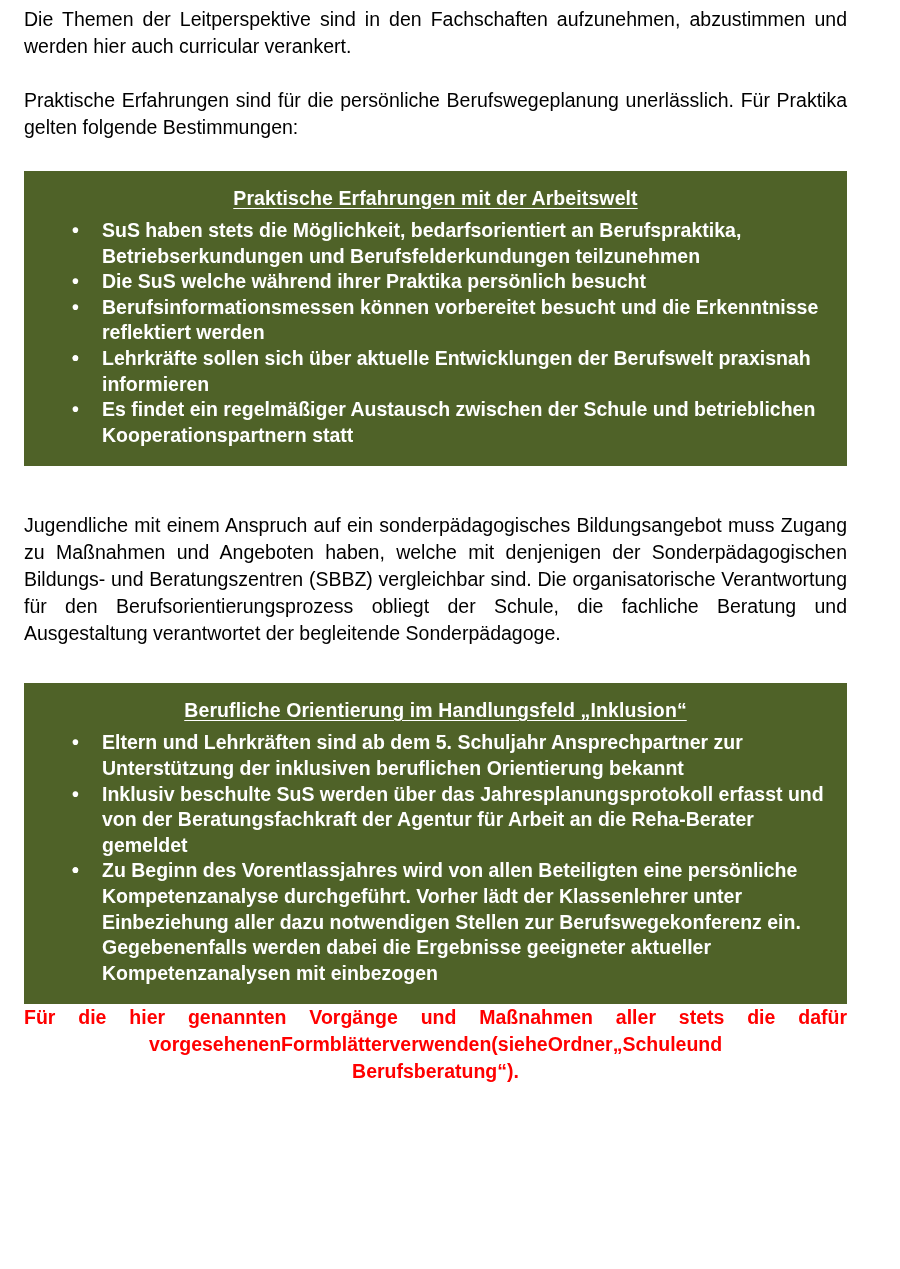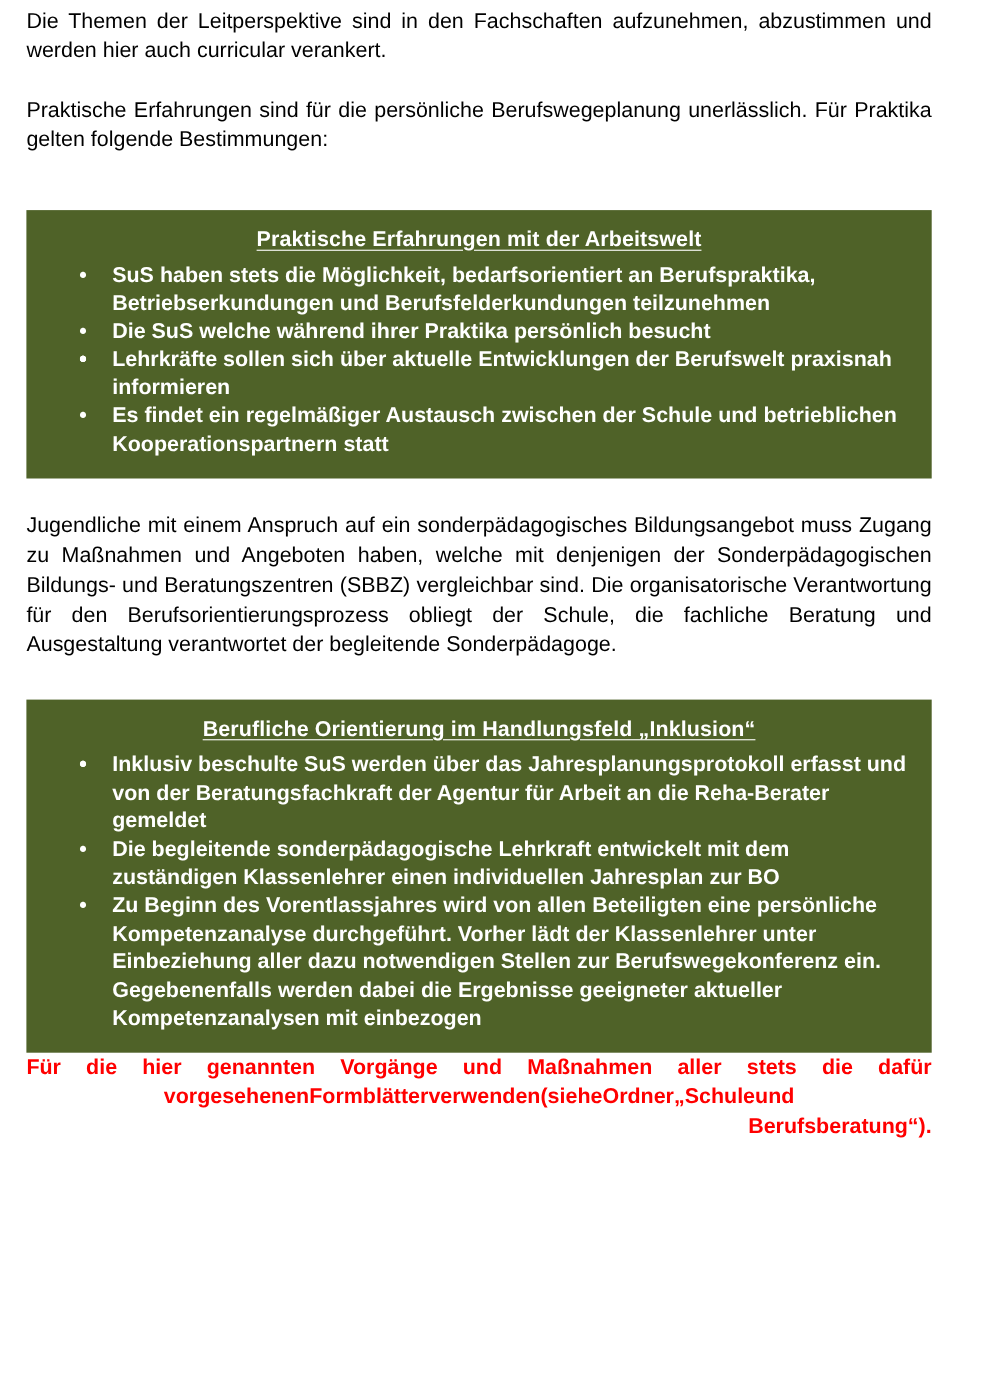--- a/index.html
+++ b/index.html
@@ -73,34 +73,34 @@
   .greenbox li .bullet {
     position: absolute;
     left: 26px;
     top: 0;
     line-height: 25.6px;
     font-size: 19.5px;
     font-weight: bold;
   }
 
   
-  #box-arbeitswelt { margin-top: 50px; }
-  #para-inklusion  { margin-top: 30px; }
+  #box-arbeitswelt { margin-top: 30px; }
+  #para-inklusion  { margin-top: 46px; }
   #box-inklusion   { margin-top: 36px; }
 
   
   .red-note {
     color: #FF0000;
     font-weight: bold;
     font-size: 19.5px;
     line-height: 27px;
     text-align: justify;
     text-justify: inter-word;
   }
-  .red-note .last-line { text-align: right; }
+  .red-note .last-line { text-align: center; }
 </style>
 </head>
 <body>
 
 <div class="page">
 
   <p class="para first">Die Themen der Leitperspektive sind in den Fachschaften aufzunehmen, abzustimmen und werden hier auch curricular verankert.</p>
 
   <div class="spacer-line"></div>
 
@@ -112,20 +112,21 @@
       <li>
         <span class="bullet">•</span>
         <span>SuS haben stets die Möglichkeit, bedarfsorientiert an Berufspraktika, Betriebserkundungen und Berufsfelderkundungen teilzunehmen</span>
       </li>
       <li>
         <span class="bullet">•</span>
         <span>Die SuS welche während ihrer Praktika persönlich besucht</span>
       </li>
       <li>
         <span class="bullet">•</span>
+        <span>Berufsinformationsmessen können vorbereitet besucht und die Erkenntnisse reflektiert werden</span>
       </li>
       <li>
         <span class="bullet">•</span>
       </li>
       <li>
         <span class="bullet">•</span>
         <span>Lehrkräfte sollen sich über aktuelle Entwicklungen der Berufswelt praxisnah informieren</span>
       </li>
       <li>
         <span class="bullet">•</span>
@@ -134,28 +135,28 @@
     </ul>
   </section>
 
   <p class="para" id="para-inklusion">Jugendliche mit einem Anspruch auf ein sonderpädagogisches Bildungsangebot muss Zugang zu Maßnahmen und Angeboten haben, welche mit denjenigen der Sonderpädagogischen Bildungs- und Beratungszentren (SBBZ) vergleichbar sind. Die organisatorische Verantwortung für den Berufsorientierungsprozess obliegt der Schule, die fachliche Beratung und Ausgestaltung verantwortet der begleitende Sonderpädagoge.</p>
 
   <section class="greenbox" id="box-inklusion">
     <h2 class="box-title">Berufliche Orientierung im Handlungsfeld „Inklusion“</h2>
     <ul>
       <li>
         <span class="bullet">•</span>
+        <span>Eltern und Lehrkräften sind ab dem 5. Schuljahr Ansprechpartner zur Unterstützung der inklusiven beruflichen Orientierung bekannt</span>
       </li>
       <li>
         <span class="bullet">•</span>
         <span>Inklusiv beschulte SuS werden über das Jahresplanungsprotokoll erfasst und von der Beratungsfachkraft der Agentur für Arbeit an die Reha-Berater gemeldet</span>
       </li>
       <li>
         <span class="bullet">•</span>
-        <span>Die begleitende sonderpädagogische Lehrkraft entwickelt mit dem zuständigen Klassenlehrer einen individuellen Jahresplan zur BO</span>
       </li>
       <li>
         <span class="bullet">•</span>
         <span>Zu Beginn des Vorentlassjahres wird von allen Beteiligten eine persönliche Kompetenzanalyse durchgeführt. Vorher lädt der Klassenlehrer unter Einbeziehung aller dazu notwendigen Stellen zur Berufswegekonferenz ein. Gegebenenfalls werden dabei die Ergebnisse geeigneter aktueller Kompetenzanalysen mit einbezogen</span>
       </li>
     </ul>
   </section>
 
   <div class="red-note">
     <div style="display: flex; justify-content: space-between;">

